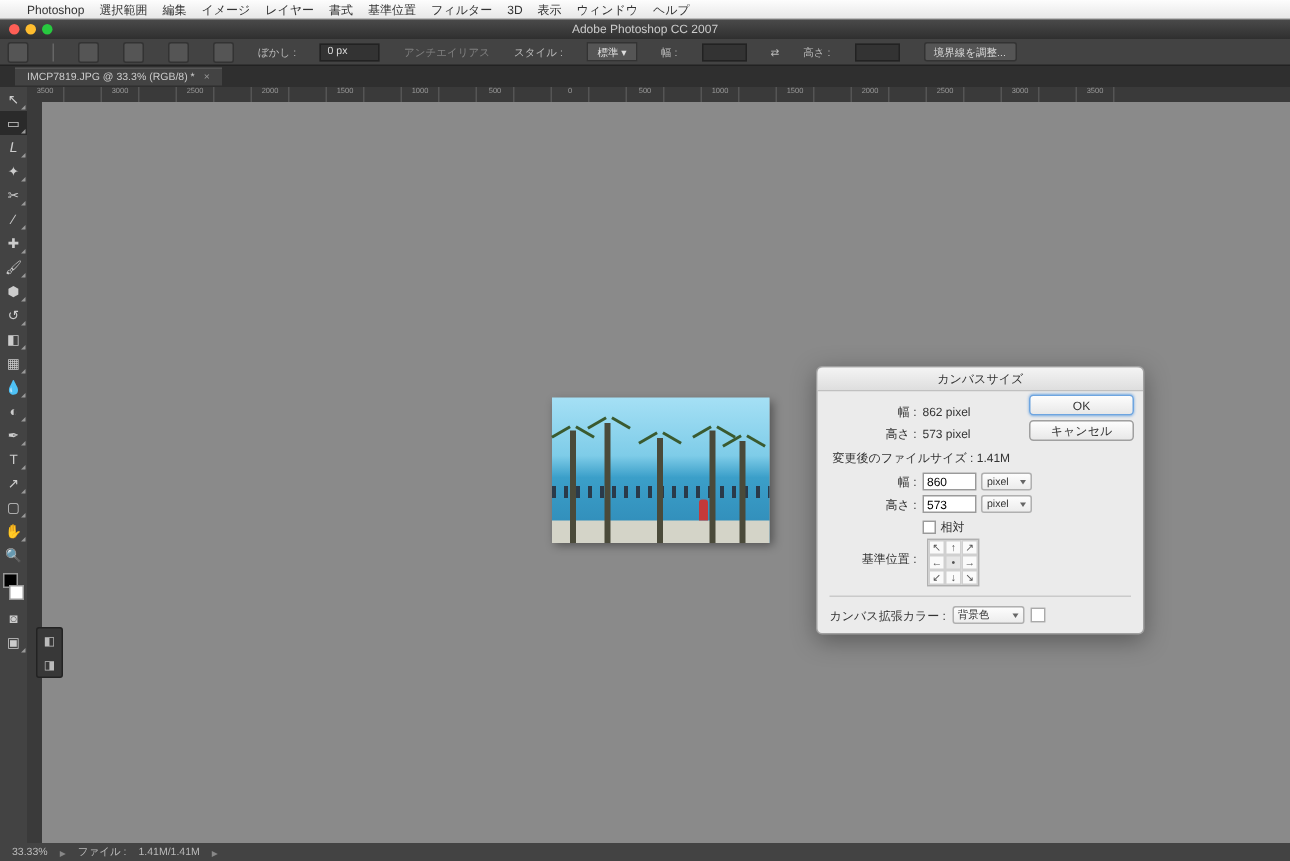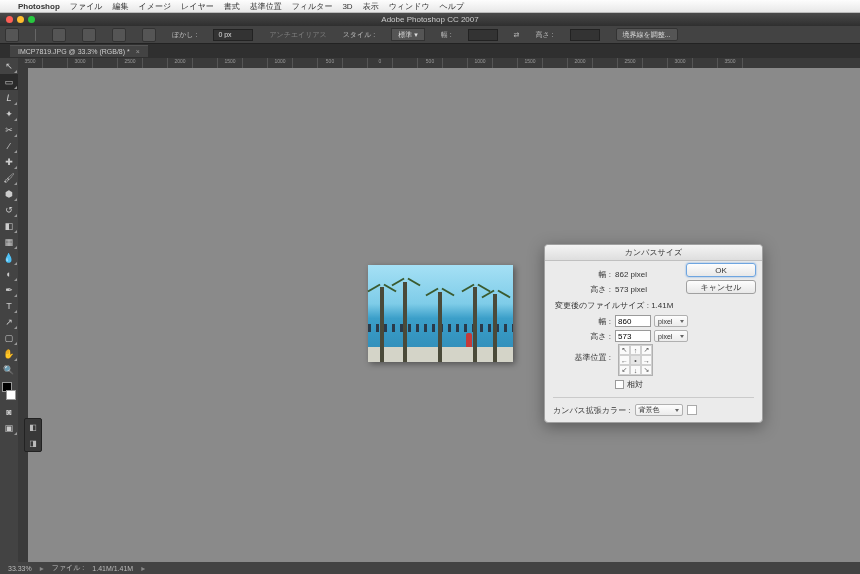--- a/index.html
+++ b/index.html
@@ -69,22 +69,22 @@
 .dialog .colsel::after{content:"";position:absolute;right:3px;width:0;height:0;border-left:2px solid transparent;border-right:2px solid transparent;border-top:3px solid #666}
 .dialog .colbox{width:10px;height:10px;border:1px solid #aaa;background:#fff;margin-left:4px}
 .hidden-panel{position:absolute;top:418px;left:24px;width:18px;height:34px;background:#383838;border:1px solid #222;border-radius:2px;display:flex;flex-direction:column}
 .hidden-panel div{flex:1;display:flex;align-items:center;justify-content:center;color:#bbb;font-size:8px}
 </style>
 </head>
 <body>
 
 <div class="mac-menu">
   <span class="apple"></span>
-  <span style="font-weight:bold">Photoshop</span>
-  <span>ファイル</span>
+  <span style="font-weight:normal">Photoshop</span>
+  <span>選択範囲</span>
   <span>編集</span>
   <span>イメージ</span>
   <span>レイヤー</span>
   <span>書式</span>
   <span>基準位置</span>
   <span>フィルター</span>
   <span>3D</span>
   <span>表示</span>
   <span>ウィンドウ</span>
   <span>ヘルプ</span>
@@ -229,45 +229,45 @@
           <span>pixel</span>
         </div>
     </div>
     <div class="row">
         <div class="lbl">高さ :</div>
       <input class="inp" value="573" style="">
       <div class="unit">
           <span>pixel</span>
         </div>
     </div>
+    <div class="row">
+        <div class="lbl"></div>
+        <div class="chk"></div>
+        <span>相対</span>
+      </div>
     <div class="row" style="height:auto;align-items:flex-start">
       <div class="lbl" style="padding-top:8px">基準位置 :</div>
       <div class="anchor">
         <div class="arow">
             <div class="ac">↖</div>
             <div class="ac">↑</div>
             <div class="ac">↗</div>
           </div>
         <div class="arow">
             <div class="ac">←</div>
             <div class="ac c">•</div>
             <div class="ac">→</div>
           </div>
         <div class="arow">
             <div class="ac">↙</div>
             <div class="ac">↓</div>
             <div class="ac">↘</div>
           </div>
       </div>
     </div>
-    <div class="row">
-        <div class="lbl"></div>
-        <div class="chk"></div>
-        <span>相対</span>
-      </div>
     <div class="hr"></div>
     <div class="ext-row">
       <span class="ext-lbl">カンバス拡張カラー :</span>
       <div class="colsel">
           <span>背景色</span>
         </div>
       <div class="colbox"></div>
     </div>
   </div>
 </div>

